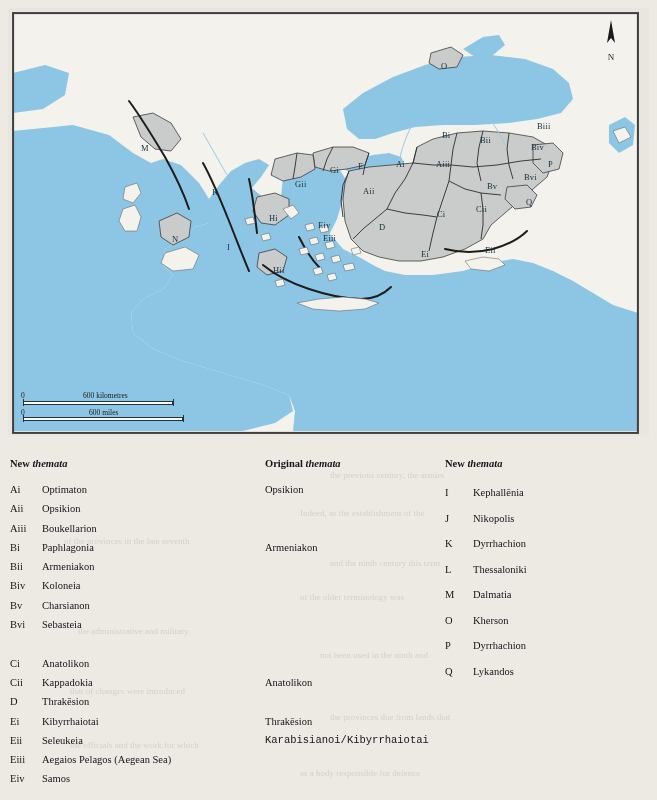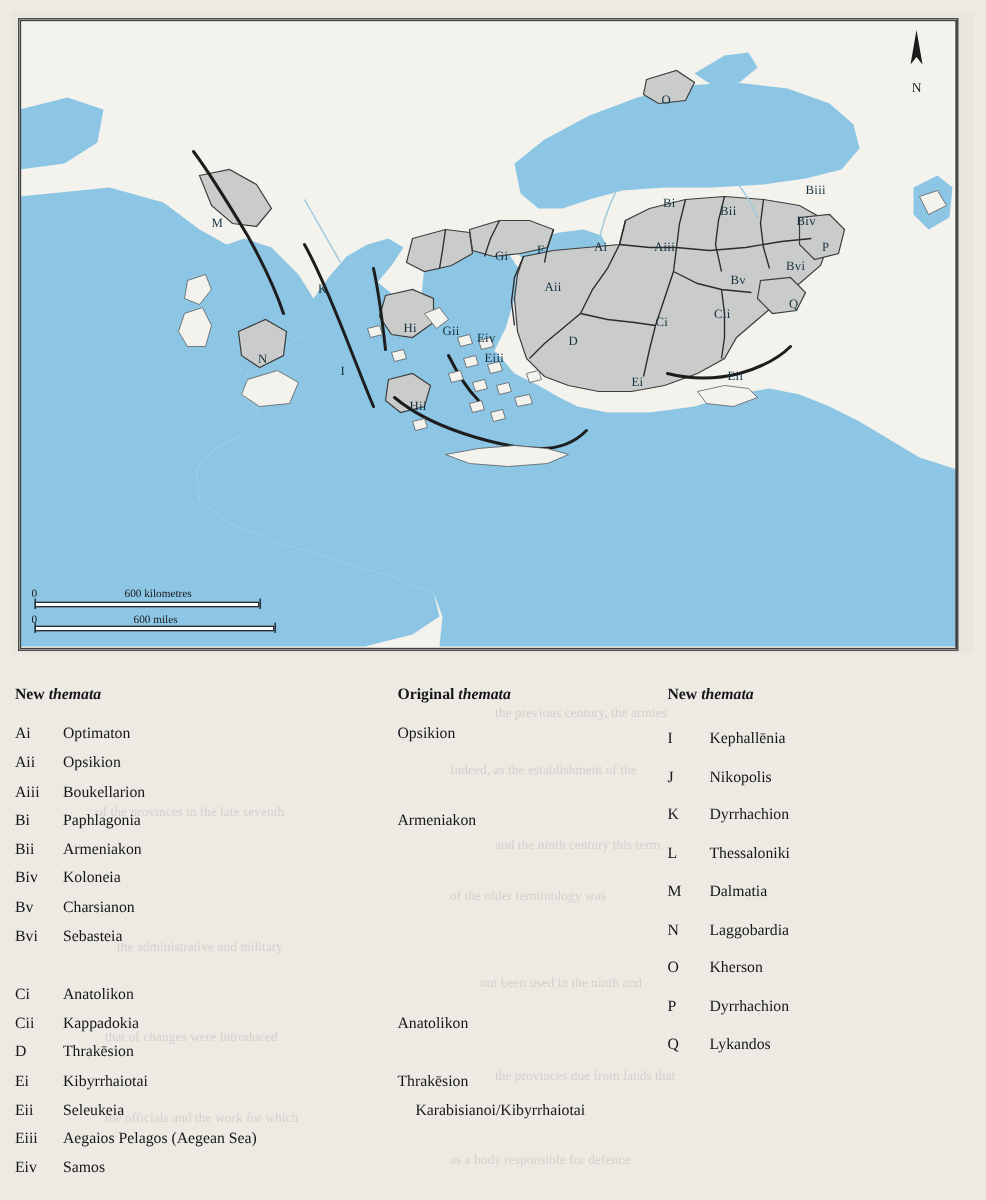--- a/index.html
+++ b/index.html
@@ -339,21 +339,21 @@
           <div class="maplabel" style="left: 518px; top: 129px;">Biv</div>
           <div class="maplabel" style="left: 511px; top: 159px;">Bvi</div>
           <div class="maplabel" style="left: 423px; top: 146px;">Aiii</div>
           <div class="maplabel" style="left: 474px; top: 168px;">Bv</div>
           <div class="maplabel" style="left: 463px; top: 191px;">Cii</div>
           <div class="maplabel" style="left: 424px; top: 196px;">Ci</div>
           <div class="maplabel" style="left: 383px; top: 146px;">Ai</div>
           <div class="maplabel" style="left: 350px; top: 173px;">Aii</div>
           <div class="maplabel" style="left: 345px; top: 148px;">F</div>
           <div class="maplabel" style="left: 317px; top: 152px;">Gi</div>
-          <div class="maplabel" style="left: 282px; top: 166px; margin-top: 36px;">Gii</div>
+          <div class="maplabel" style="left: 282px; top: 166px;">Gii</div>
           <div class="maplabel" style="left: 199px; top: 174px;">K</div>
           <div class="maplabel" style="left: 256px; top: 200px;">Hi</div>
           <div class="maplabel" style="left: 305px; top: 207px;">Eiv</div>
           <div class="maplabel" style="left: 310px; top: 220px;">Eiii</div>
           <div class="maplabel" style="left: 366px; top: 209px;">D</div>
           <div class="maplabel" style="left: 408px; top: 236px;">Ei</div>
           <div class="maplabel" style="left: 472px; top: 232px;">Eii</div>
           <div class="maplabel" style="left: 513px; top: 184px;">Q</div>
           <div class="maplabel" style="left: 535px; top: 146px;">P</div>
           <div class="maplabel" style="left: 214px; top: 229px;">I</div>
@@ -424,34 +424,33 @@
 
     <div class="key-col col-mid">
       <div class="key-head">
         <span>Original </span><span class="ital">themata</span>
       </div>
       <div id="mid-rows" style="position: relative; height: 424.6px;">
           <div class="mrow" style="position: absolute; left: 0px; top: 0px;">Opsikion</div>
           <div class="mrow" style="position: absolute; left: 0px; top: 57.9px;">Armeniakon</div>
           <div class="mrow" style="position: absolute; left: 0px; top: 193px;">Anatolikon</div>
           <div class="mrow" style="position: absolute; left: 0px; top: 231.6px;">Thrakēsion</div>
-          <div class="mrow" style="position: absolute; left: 12px; top: 250.9px;">Karabisianoi/Kibyrrhaiotai</div>
+          <div class="mrow" style="position: absolute; left: 0px; top: 250.9px; font-family: Liberation Mono, monospace;">Karabisianoi/Kibyrrhaiotai</div>
         </div>
     </div>
 
     <div class="key-col col-right">
       <div class="key-head">
         <span>New </span><span class="ital">themata</span>
       </div>
       <div id="right-rows">
           <div class="rrow"><span class="code">I</span><span class="nm">Kephallēnia</span></div>
           <div class="rrow"><span class="code">J</span><span class="nm">Nikopolis</span></div>
           <div class="rrow"><span class="code">K</span><span class="nm">Dyrrhachion</span></div>
           <div class="rrow"><span class="code">L</span><span class="nm">Thessaloniki</span></div>
           <div class="rrow"><span class="code">M</span><span class="nm">Dalmatia</span></div>
-          <div class="rrow"><span class="code">N</span><span class="nm">Laggobardia</span></div>
           <div class="rrow"><span class="code">O</span><span class="nm">Kherson</span></div>
           <div class="rrow"><span class="code">P</span><span class="nm">Dyrrhachion</span></div>
           <div class="rrow"><span class="code">Q</span><span class="nm">Lykandos</span></div>
         </div>
     </div>
   </div>
 </div>
 
 </body></html>

